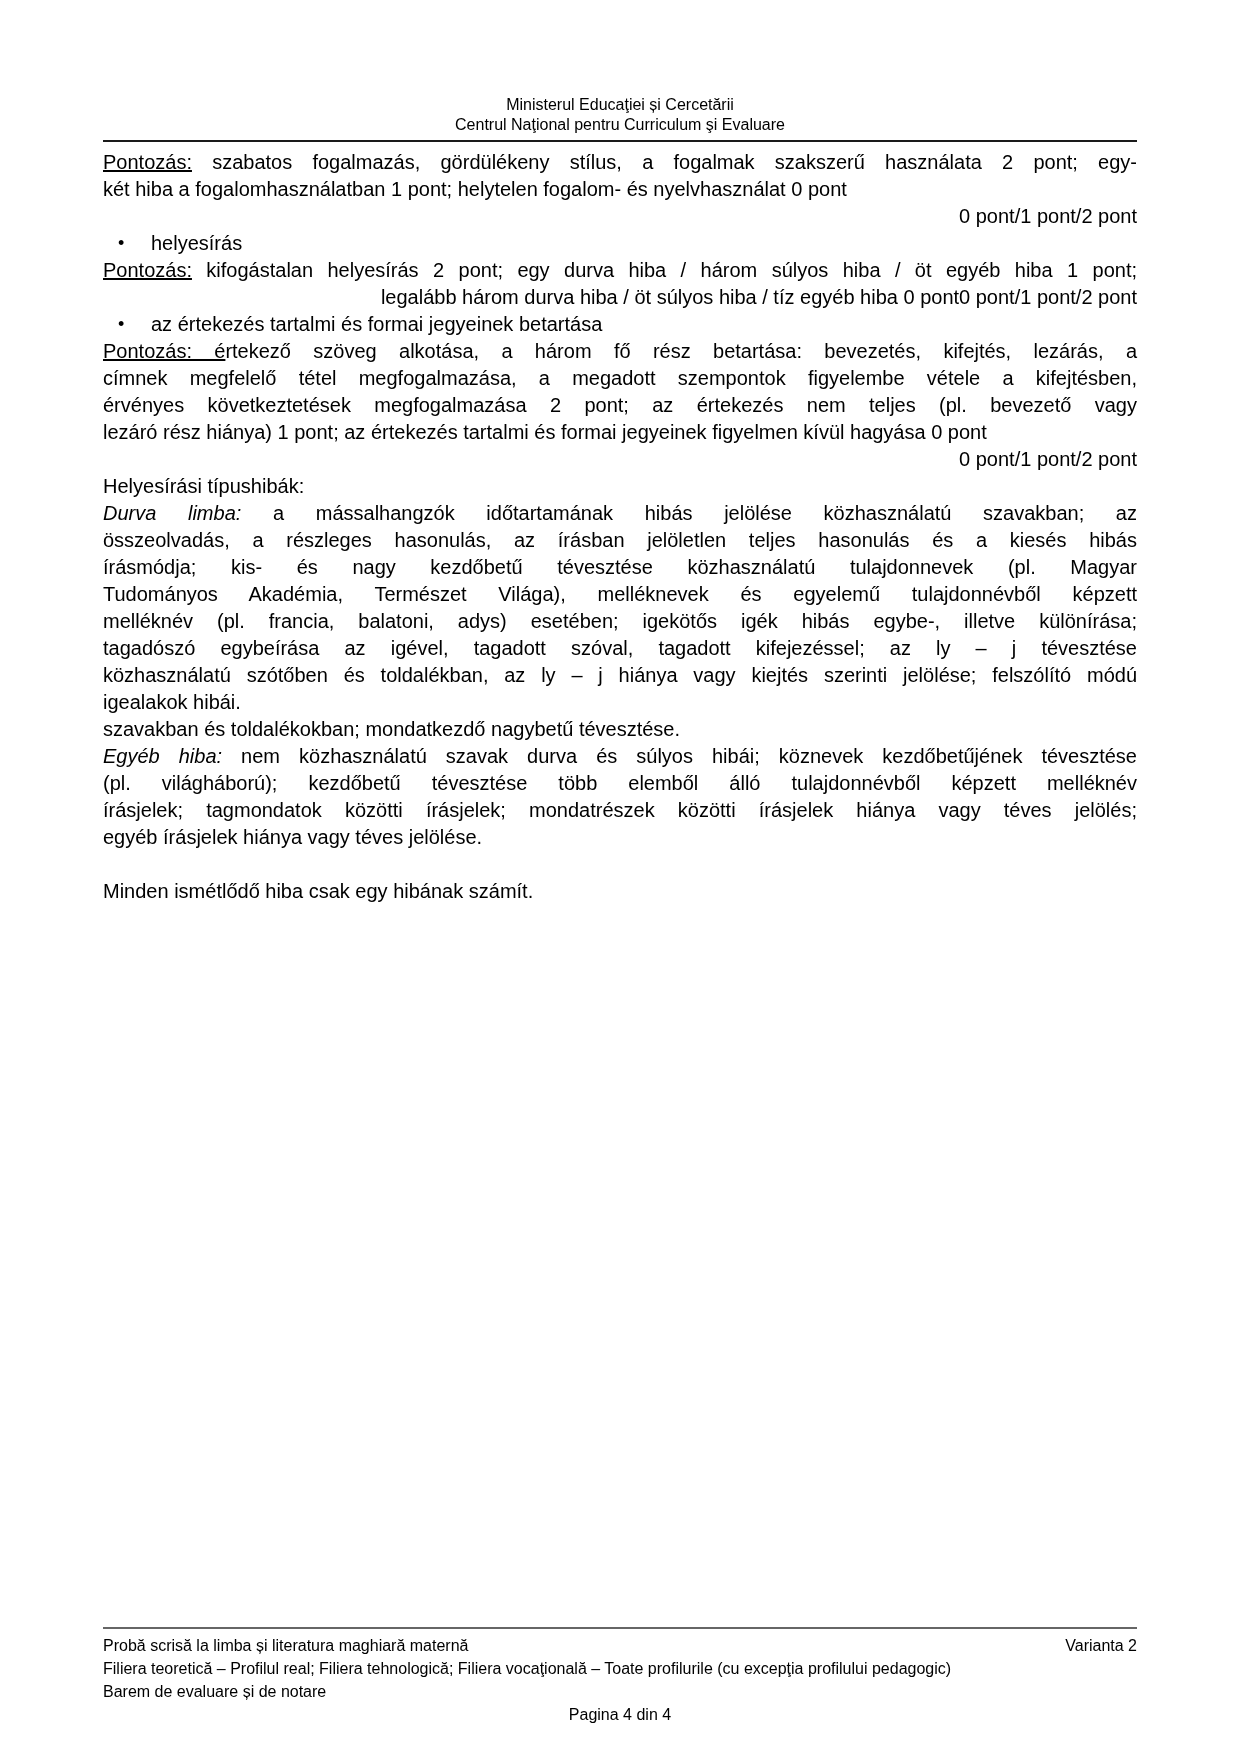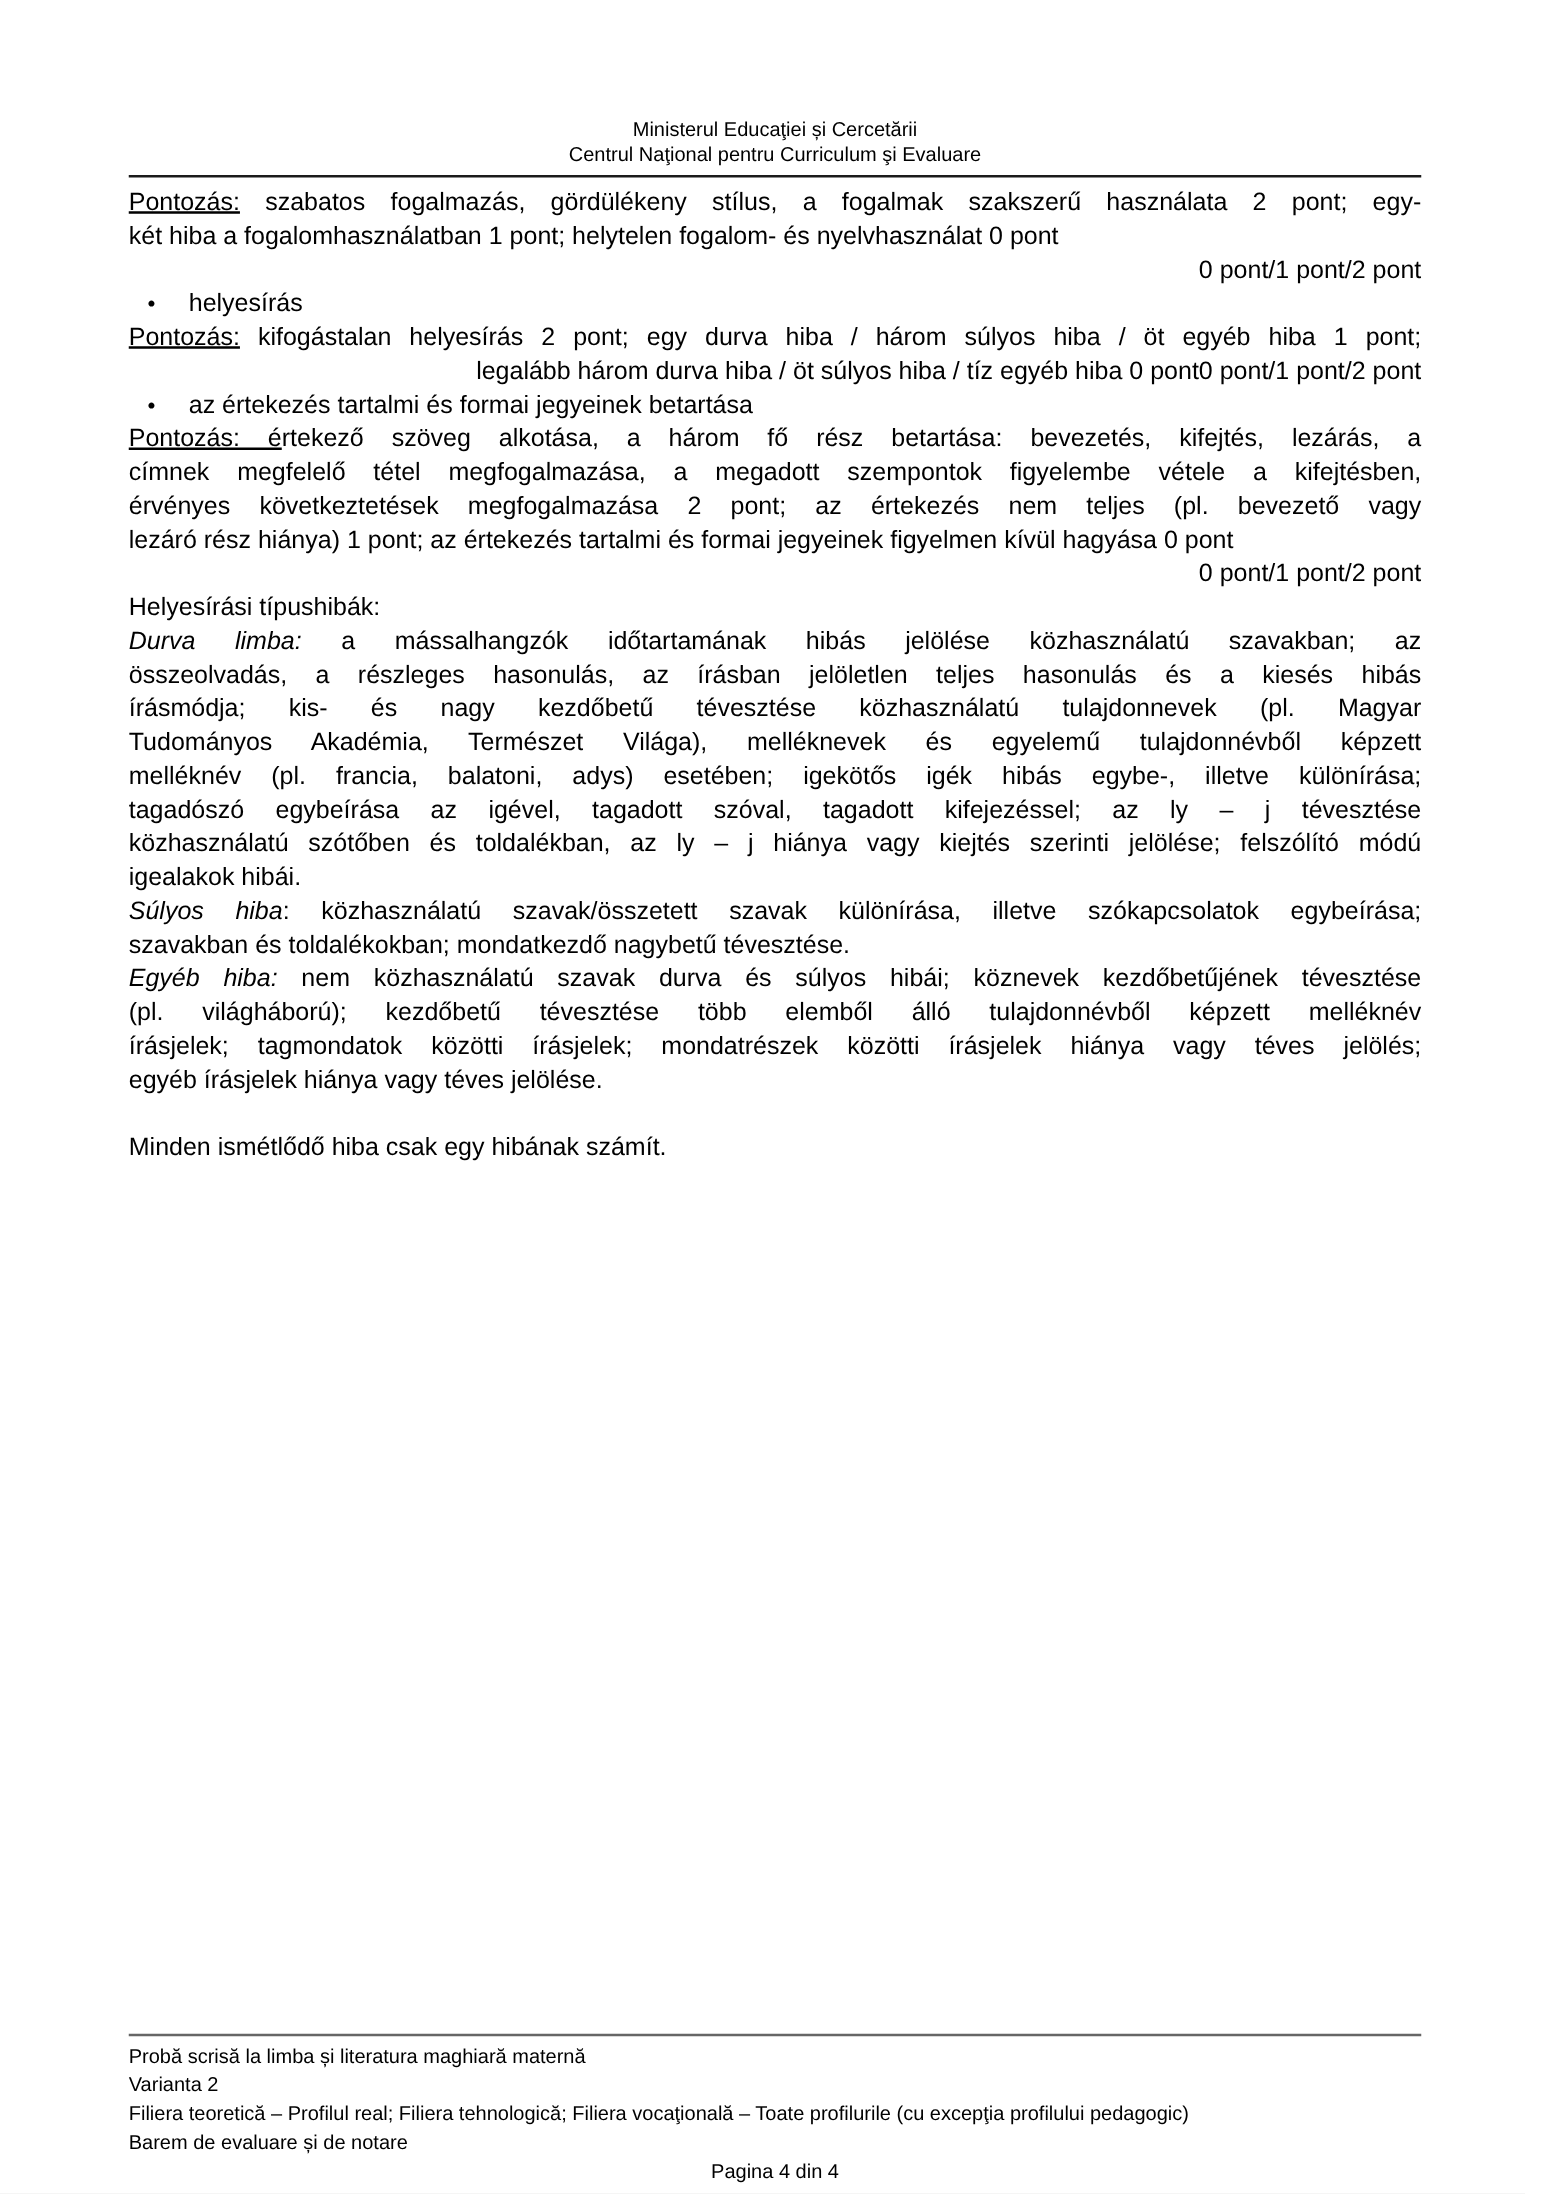--- a/index.html
+++ b/index.html
@@ -70,21 +70,20 @@
     line-height:23px;
   }
   .footer-rule{
     border:none;
     border-top:2px solid #666666;
     margin:0 0 5px 0;
   }
   .footer-row{
     display:flex;
     justify-content:space-between;
-    flex-direction:column;
   }
   .page-number{
     text-align:center;
   }
 </style>
 </head>
 <body>
 
 <div class="page">
   <div class="content">
@@ -110,21 +109,20 @@
         <div class="line right"><span class="seg">0 pont/1 pont/</span><span class="seg b">2 pont</span></div>
         <div class="line left"><span class="seg b">Helyesírási típushibák:</span></div>
         <div class="line justify"><span class="seg i">Durva limba:</span><span class="seg"> a mássalhangzók időtartamának hibás jelölése közhasználatú szavakban; az</span></div>
         <div class="line justify"><span class="seg">összeolvadás, a részleges hasonulás, az írásban jelöletlen teljes hasonulás és a kiesés hibás</span></div>
         <div class="line justify"><span class="seg">írásmódja; kis- és nagy kezdőbetű tévesztése közhasználatú tulajdonnevek (pl. Magyar</span></div>
         <div class="line justify"><span class="seg">Tudományos Akadémia, Természet Világa), melléknevek és egyelemű tulajdonnévből képzett</span></div>
         <div class="line justify"><span class="seg">melléknév (pl. francia, balatoni, adys) esetében; igekötős igék hibás egybe-, illetve különírása;</span></div>
         <div class="line justify"><span class="seg">tagadószó egybeírása az igével, tagadott szóval, tagadott kifejezéssel; az ly – j tévesztése</span></div>
         <div class="line justify"><span class="seg">közhasználatú szótőben és toldalékban, az ly – j hiánya vagy kiejtés szerinti jelölése; felszólító módú</span></div>
         <div class="line left"><span class="seg">igealakok hibái.</span></div>
-        <div class="line justify"><span class="seg i">Súlyos hiba</span><span class="seg">: közhasználatú szavak/összetett szavak különírása, illetve szókapcsolatok egybeírása;</span></div>
         <div class="line left"><span class="seg">szavakban és toldalékokban; mondatkezdő nagybetű tévesztése.</span></div>
         <div class="line justify"><span class="seg i">Egyéb hiba:</span><span class="seg"> nem közhasználatú szavak durva és súlyos hibái; köznevek kezdőbetűjének tévesztése</span></div>
         <div class="line justify"><span class="seg">(pl. világháború); kezdőbetű tévesztése több elemből álló tulajdonnévből képzett melléknév</span></div>
         <div class="line justify"><span class="seg">írásjelek; tagmondatok közötti írásjelek; mondatrészek közötti írásjelek hiánya vagy téves jelölés;</span></div>
         <div class="line left"><span class="seg">egyéb írásjelek hiánya vagy téves jelölése.</span></div>
         <div class="line blank"></div>
         <div class="line left"><span class="seg">Minden ismétlődő hiba csak egy hibának számít.</span></div>
       </div>
 
   </div>

